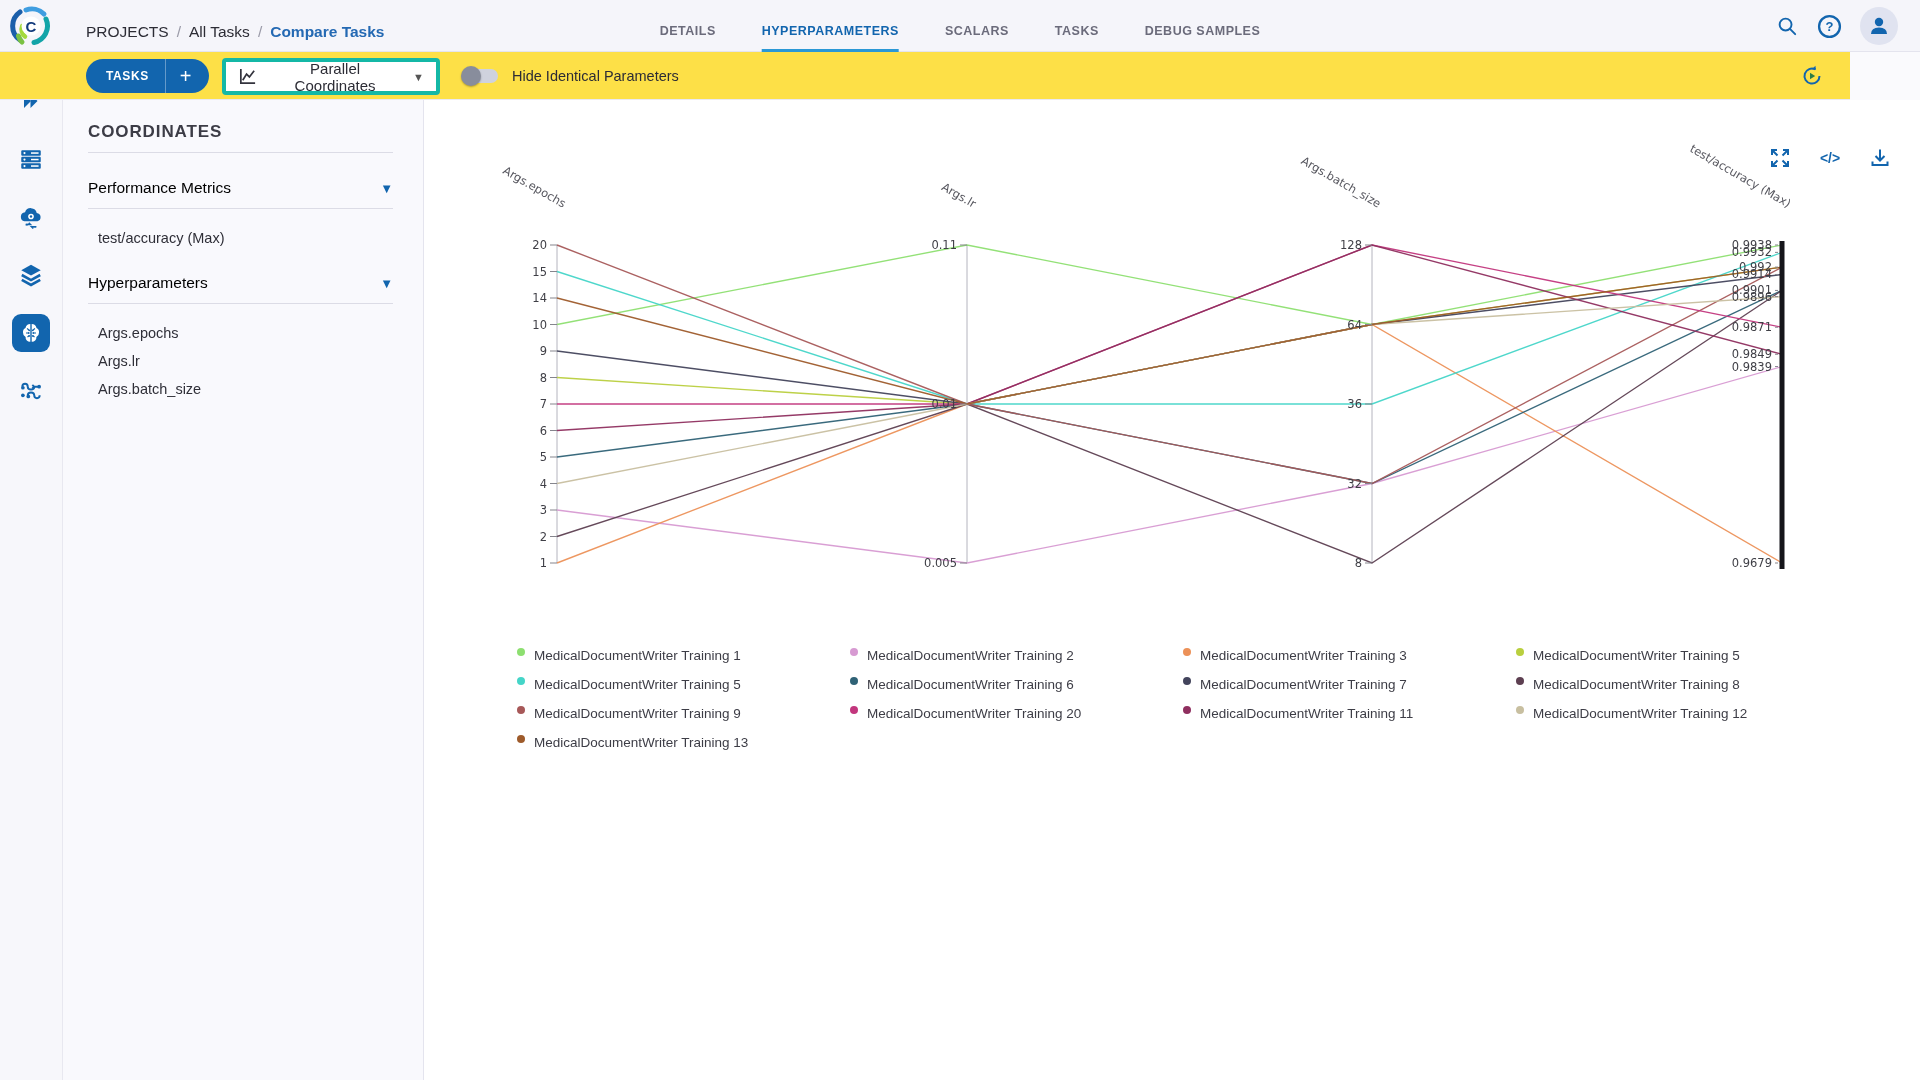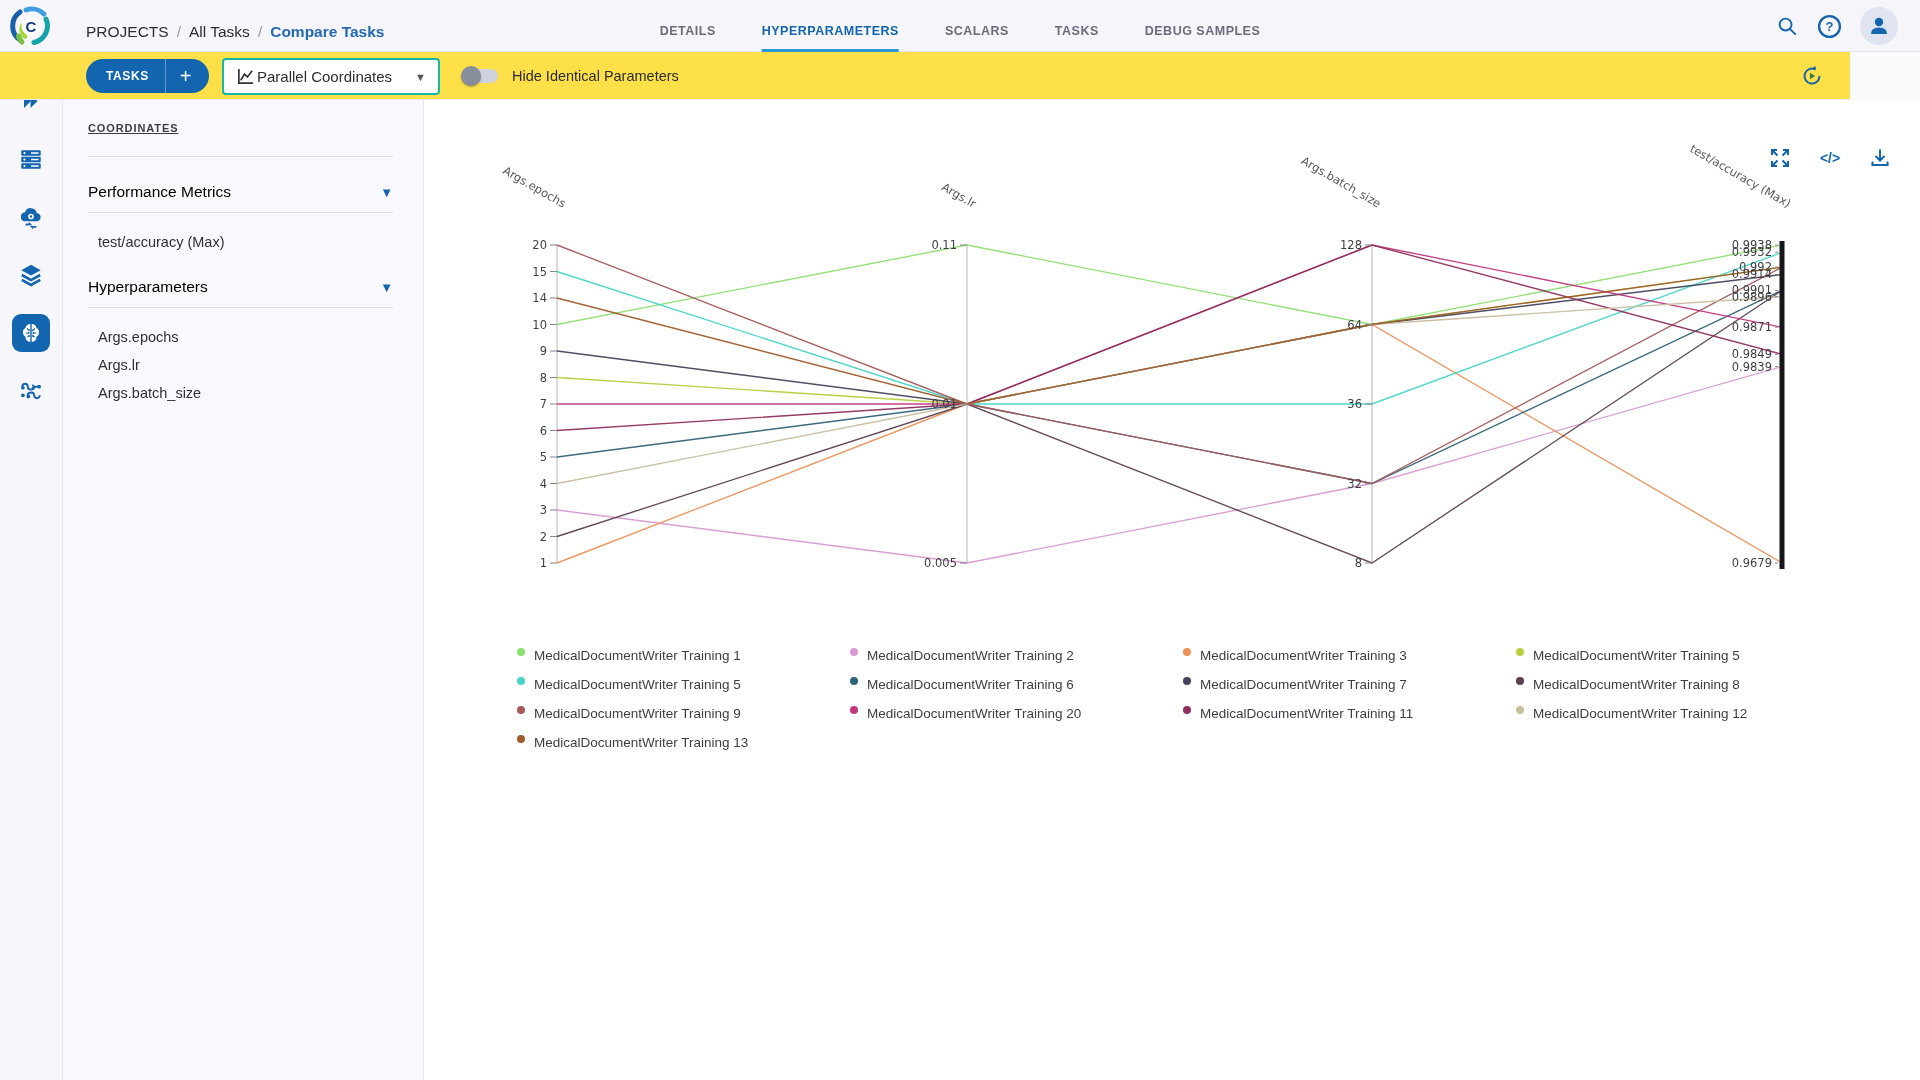--- a/index.html
+++ b/index.html
@@ -16,37 +16,37 @@
   .tab.active { color:#1265ae; border-bottom-color:#2b98d5; }
   .header-icons { position:absolute; right:22px; top:0; height:52px; display:flex; align-items:center; gap:18px; }
   .avatar { width:38px; height:38px; border-radius:50%; background:#e0e3f0; display:flex; align-items:center; justify-content:center; }
 
   
   .toolbar { position:absolute; left:0; top:52px; width:1850px; height:48px; background:#fde047; border-bottom:1px solid #e9e9f1; z-index:4; }
   .tasks-pill { position:absolute; left:86px; top:7px; height:34px; background:#1265ae; border-radius:18px; display:flex; align-items:center; color:#fff; cursor:pointer; }
   .tasks-pill .t-label { padding:0 16px 0 20px; font-size:12px; font-weight:700; letter-spacing:.6px; }
   .tasks-pill .t-div { width:1px; height:34px; background:rgba(255,255,255,.35); }
   .tasks-pill .t-plus { padding:0 18px 0 14px; font-size:20px; font-weight:400; line-height:1; }
-  .view-select { position:absolute; left:222px; top:6px; width:218px; height:37px; background:#fff; border:2px solid #14b8a6; border-radius:4px; display:flex; align-items:center; padding:0 12px; gap:2px; cursor:pointer; }
+  .view-select { position:absolute; left:222px; top:6px; width:218px; height:37px; background:#fff; border:4px solid #14b8a6; border-radius:4px; display:flex; align-items:center; padding:0 12px; gap:16px; cursor:pointer;text-align:center; }
   .view-select .vs-label { font-size:15px; color:#2c2c35; flex:1; }
   .view-select .vs-caret { color:#555; font-size:11px; }
   .toggle-group { position:absolute; left:464px; top:0; height:48px; display:flex; align-items:center; gap:14px; }
   .toggle { position:relative; width:34px; height:14px; background:#cfd2dd; border-radius:7px; cursor:pointer; }
   .toggle .knob { position:absolute; left:-3px; top:-3px; width:20px; height:20px; border-radius:50%; background:#888d9c; box-shadow:0 1px 2px rgba(0,0,0,.3); }
   .toggle-label { font-size:14.5px; color:#2c2c35; }
   .refresh-btn { position:absolute; right:26px; top:12px; width:24px; height:24px; cursor:pointer; }
 
   
   .rail { position:absolute; left:0; top:52px; bottom:0; width:63px; background:#f7f7fb; border-right:1px solid #e8e8f0; display:flex; flex-direction:column; align-items:center; padding-top:30px; gap:20px; z-index:3; }
   .rail-icon { width:38px; height:38px; display:flex; align-items:center; justify-content:center; cursor:pointer; }
   .rail-icon.active { background:#1265ae; border-radius:9px; }
 
   
   .coord-panel { position:absolute; left:63px; top:100px; bottom:0; width:361px; background:#f9f9fd; border-right:1px solid #e4e4ee; padding:22px 30px 0 25px; z-index:2; }
-  .coord-title { font-size:11px; font-weight:700; letter-spacing:.9px; color:#3c3c46; margin-bottom:22px;text-decoration:underline; }
+  .coord-title { font-size:17px; font-weight:700; letter-spacing:.9px; color:#3c3c46; margin-bottom:10px; }
   .coord-panel hr { border:none; border-top:1px solid #dcdce6; }
   .coord-head { display:flex; align-items:center; justify-content:space-between; margin-top:26px; margin-bottom:11px; cursor:pointer; }
   .coord-head .lbl { font-size:15.5px; color:#000000; }
   .coord-head .caret { color:#1265ae; font-size:13px; }
   .coord-item { font-size:14.5px; color:#2f2f38; padding:10px 0 2px 10px; cursor:pointer; }
   .coord-item.first { padding-top:21px; }
 
   
   .chart-panel { position:absolute; left:424px; top:100px; right:0; bottom:0; background:#fff; }
   .chart-toolbar { position:absolute; top:46px; right:28px; display:flex; gap:26px; }

